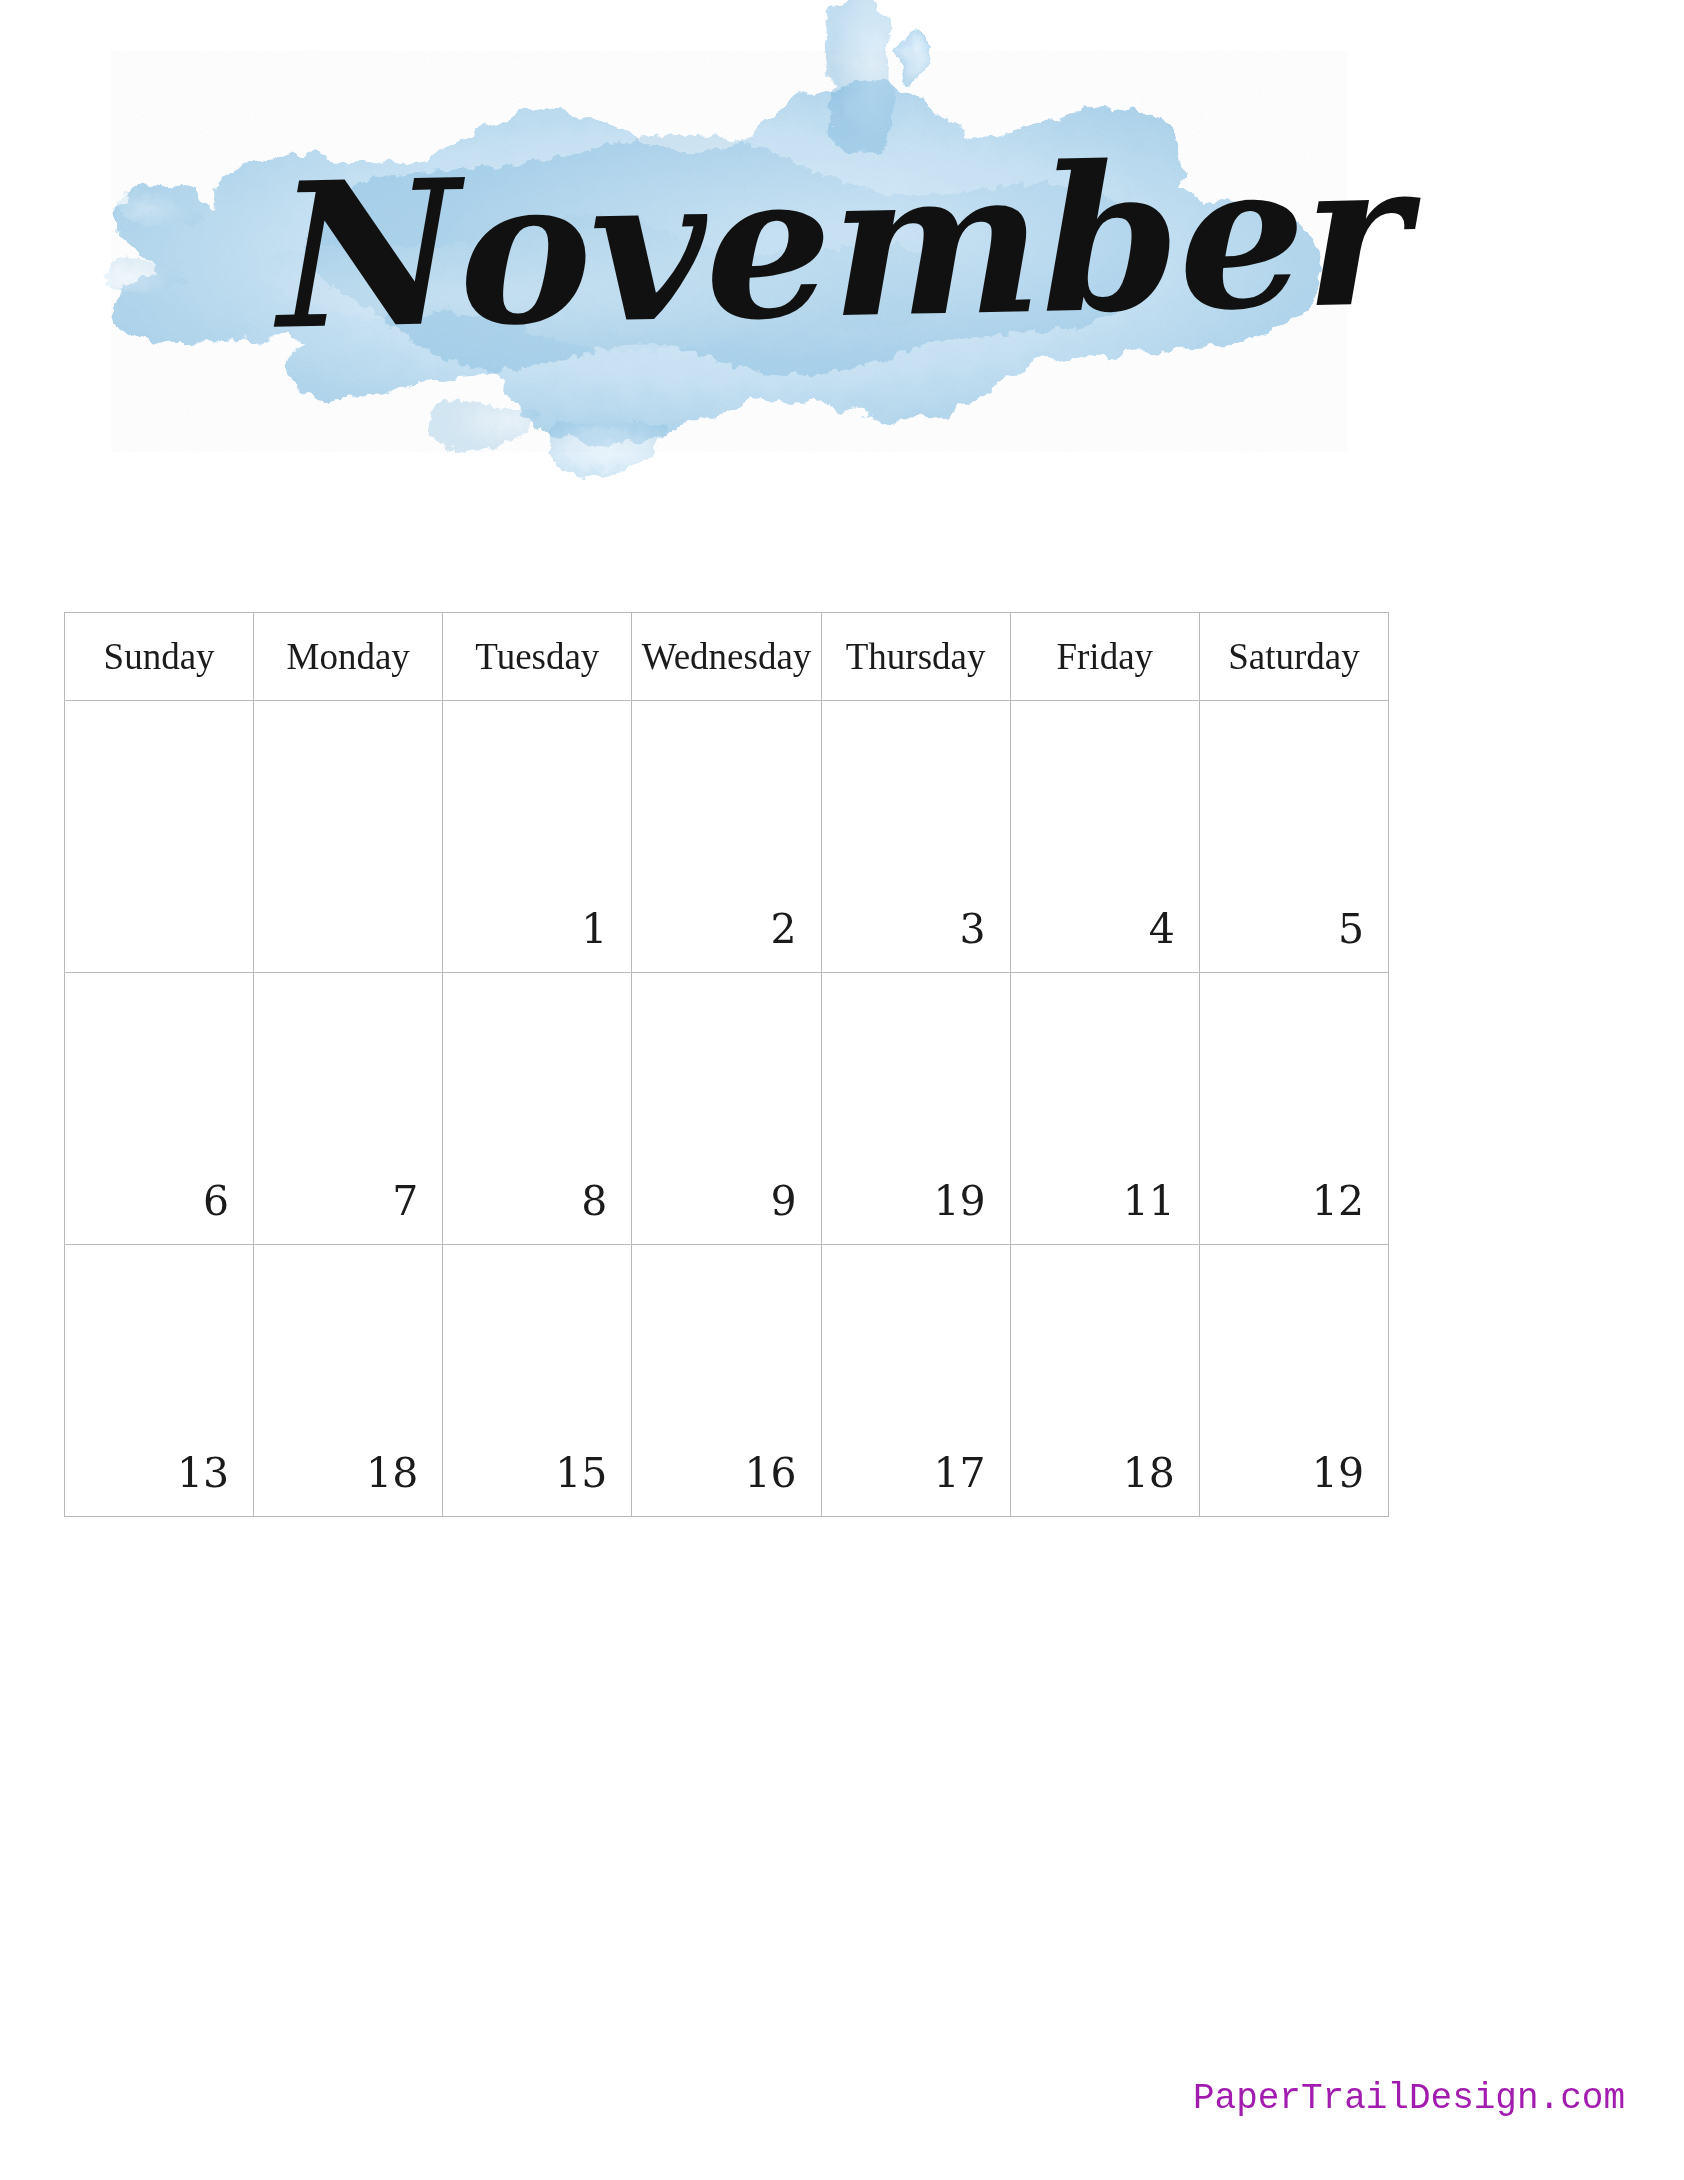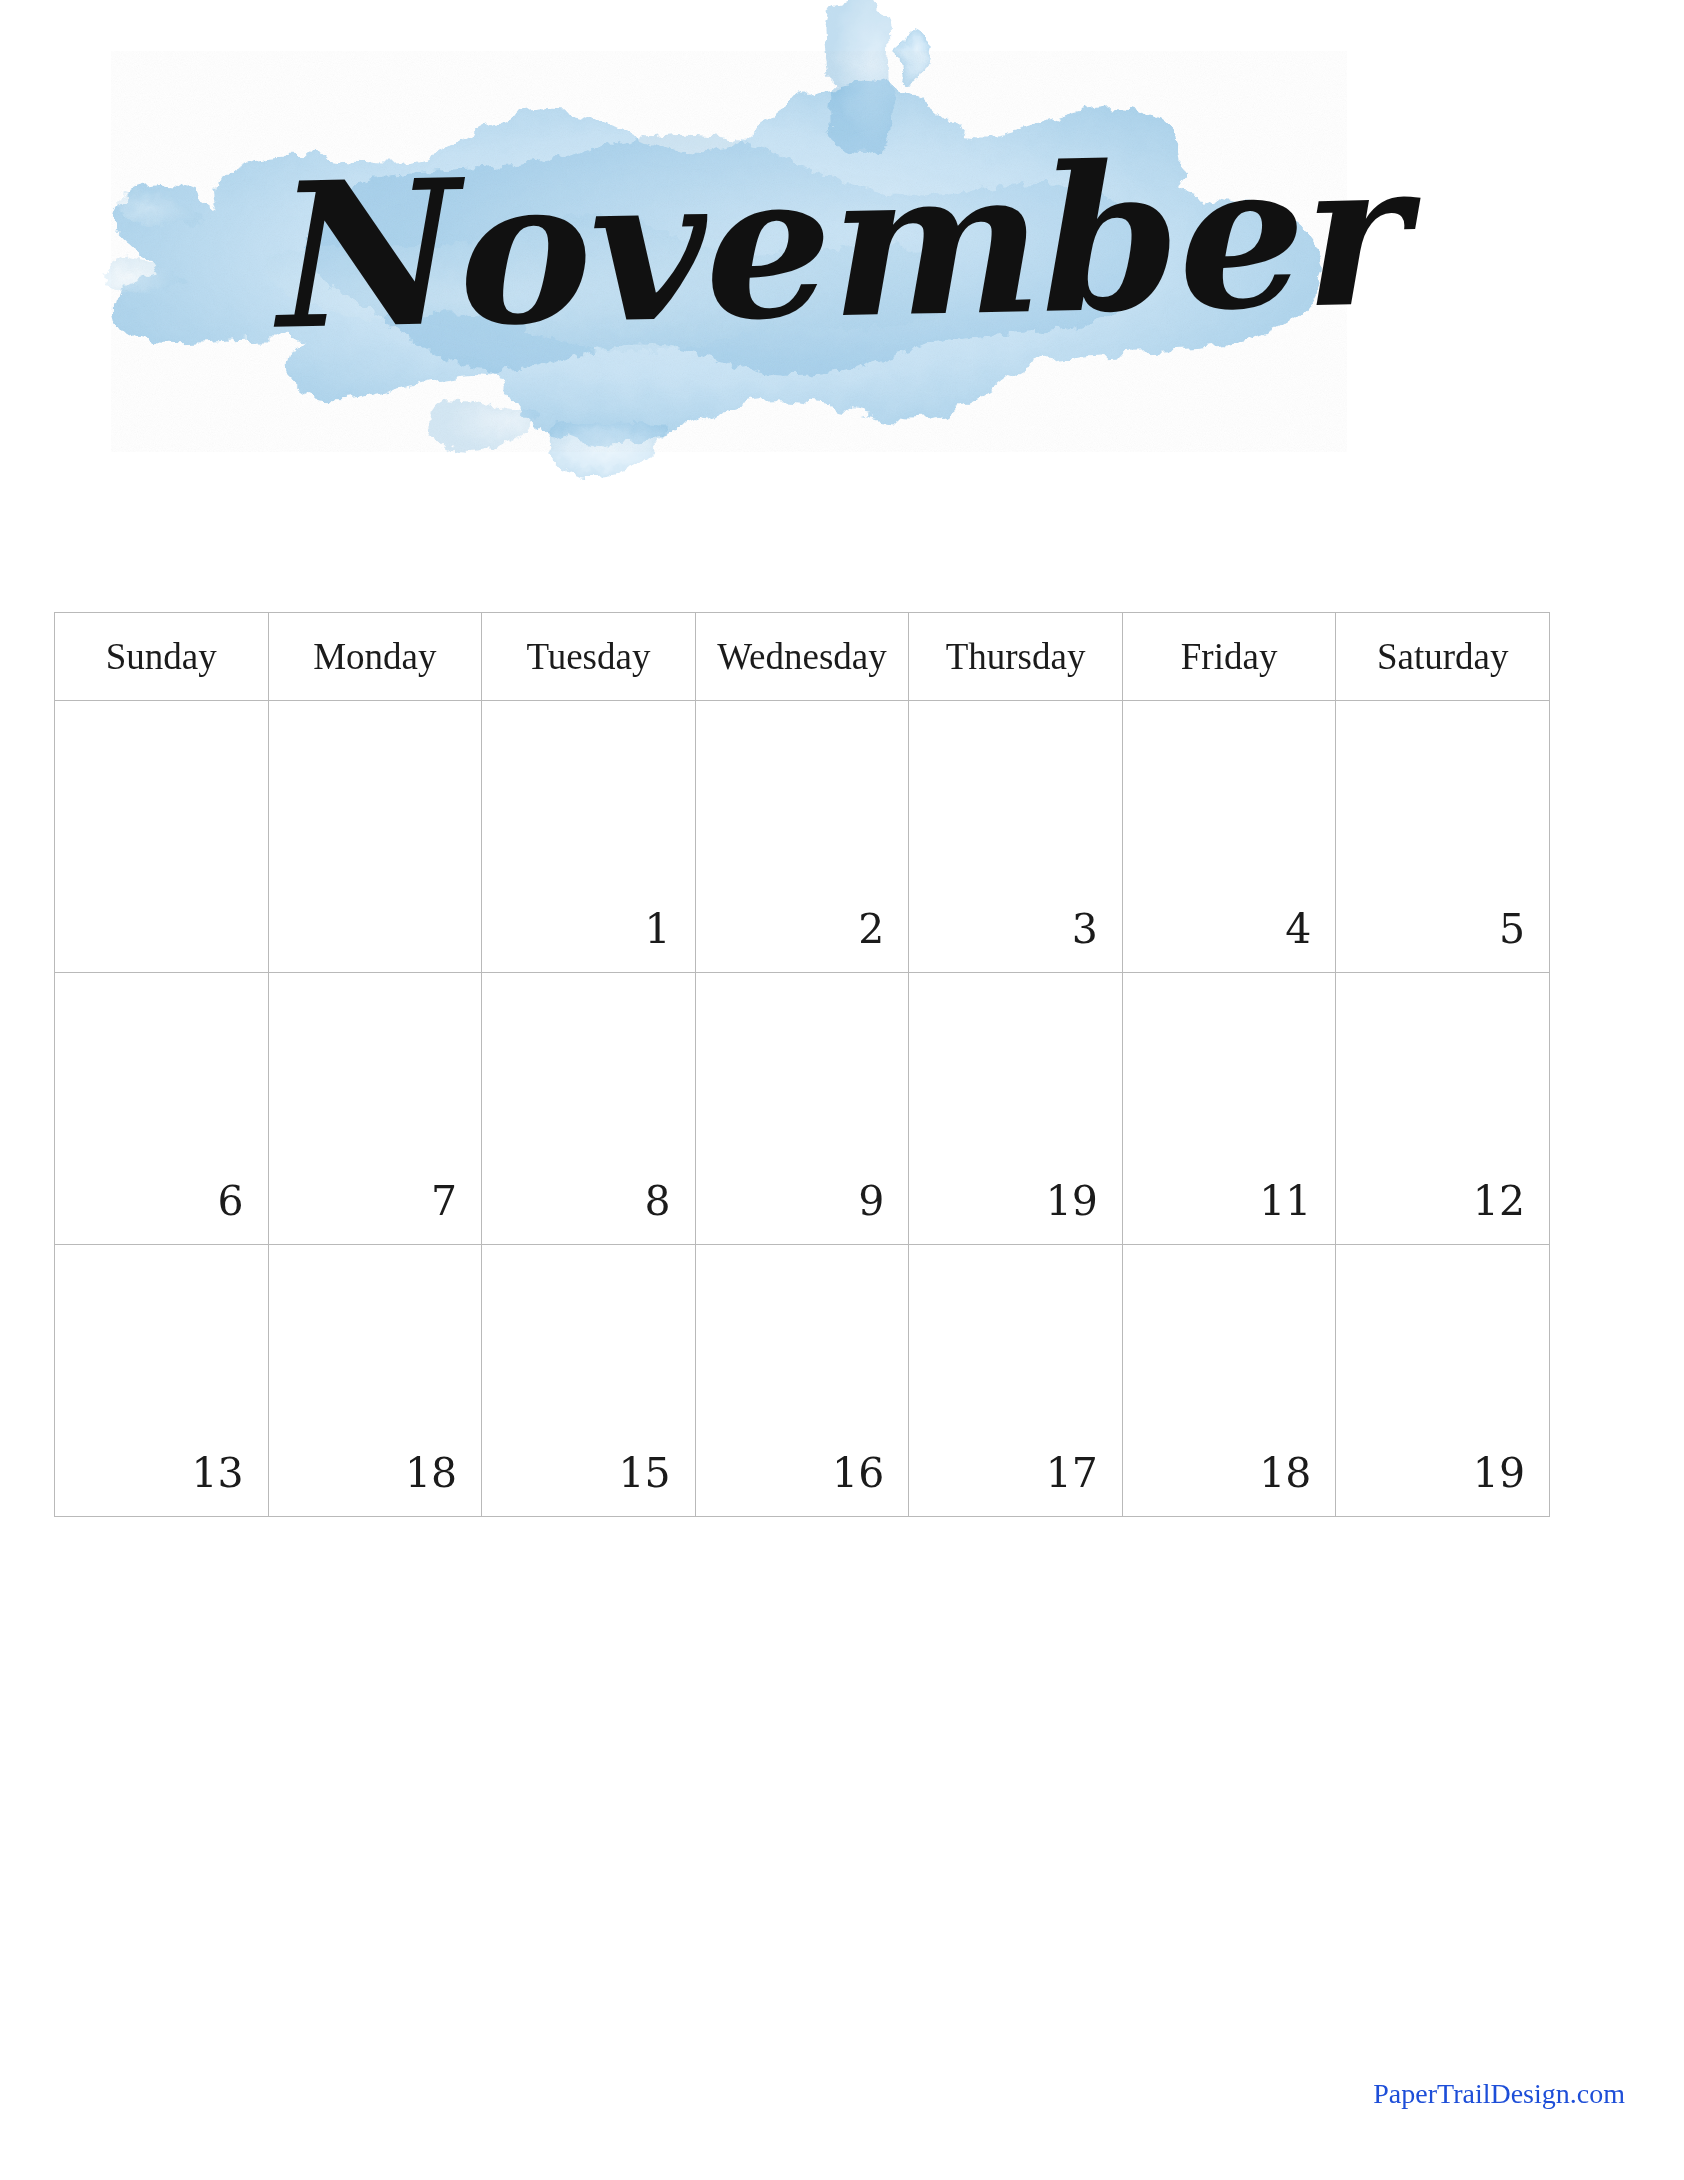--- a/index.html
+++ b/index.html
@@ -42,23 +42,23 @@
     font-size: 200px;
     line-height: 1;
     color: #111111;
     letter-spacing: -1.7px;
     transform: rotate(-1.2deg);
   }
 
   
   .calendar {
     position: absolute;
-    left: 54px;
+    left: 64px;
     top: 612px;
-    width: 1496px;
+    width: 1325px;
     border-collapse: collapse;
     table-layout: fixed;
   }
   .calendar th, .calendar td {
     border: 0.9px solid #b9b9b9;
     padding: 0;
     margin: 0;
   }
   .calendar th {
     height: 87px;
@@ -81,23 +81,23 @@
     color: #1b1b1b;
     padding: 0 24px 22px 0;
     line-height: 1;
   }
 
   
   .credit {
     position: absolute;
     right: 60px;
     top: 2078px;
-    font-family: Liberation Serif, serif;
-    font-size: 28px;
-    color: #1d4ed8;
+    font-family: Liberation Mono, monospace;
+    font-size: 36px;
+    color: #a21caf;
     letter-spacing: 0px;
   }
 </style>
 </head>
 <body>
 
 <div class="header">
 
   <svg class="watercolor" viewBox="0 0 1600 680" preserveAspectRatio="none">
     <defs>

